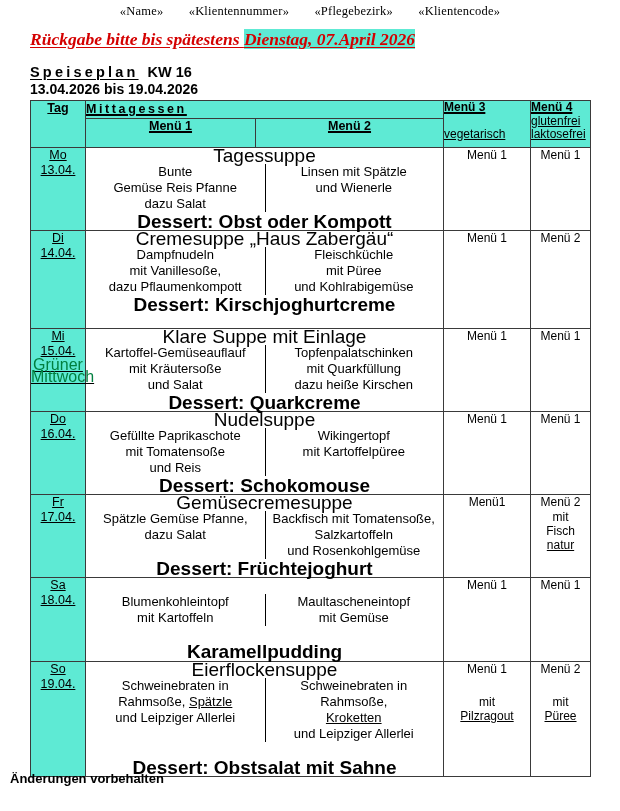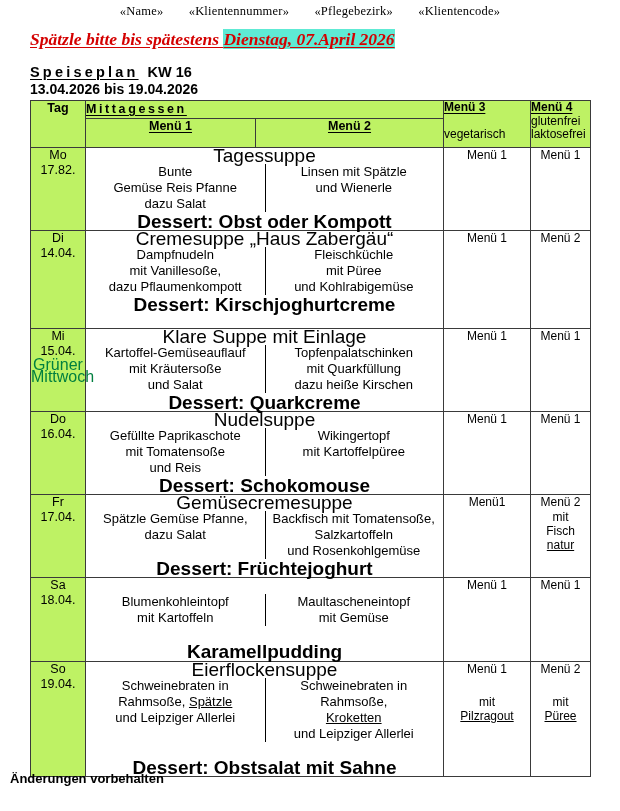--- a/index.html
+++ b/index.html
@@ -84,21 +84,21 @@
     top: 100px;
     width: 560px;
     border-collapse: collapse;
     table-layout: fixed;
   }
   table.menu td {
     border: 1px solid #3a3a3a;
     vertical-align: top;
     padding: 0;
   }
-  .cyan { background: #bef264; }
+  .cyan { background: #5eead4; text-decoration: underline; }
 
   
   .hdr-tag {
     text-align: center;
     font-size: 12.5px;
     font-weight: bold;
     vertical-align: middle;
   }
   .hdr-mittag {
     text-align: left;
@@ -224,21 +224,21 @@
 <body>
 
 <div class="mergefields">
   <span>«Name»</span>
   <span>«Klientennummer»</span>
   <span>«Pflegebezirk»</span>
   <span>«Klientencode»</span>
 </div>
 
 <div class="returnline">
-  <span class="part">Spätzle bitte bis spätestens </span><span class="part hl">Dienstag, 07.April 2026</span>
+  <span class="part">Rückgabe bitte bis spätestens </span><span class="part hl">Dienstag, 07.April 2026</span>
 </div>
 
 <div class="plantitle">
   <span class="spaced">Speiseplan</span><span class="kw">KW 16</span>
 </div>
 <div class="planrange">13.04.2026 bis 19.04.2026</div>
 
 <table class="menu">
   <colgroup>
     <col style="width:55px">
@@ -268,21 +268,21 @@
     <tr>
       <td class="cyan hdr-m12">
         <span>Menü 1</span>
       </td>
       <td class="cyan hdr-m12">
         <span>Menü 2</span>
       </td>
     </tr>
 
   <tr style="height: 72px;">
-        <td class="cyan daycell"><span>Mo</span><br><span>17.82.</span></td>
+        <td class="cyan daycell"><span>Mo</span><br><span>13.04.</span></td>
         <td class="mealcell" colspan="2">
           <div class="soup">Tagessuppe</div>
           <div class="twocol">
             <div class="divider"></div>
             <div class="col">Bunte<br>Gemüse Reis Pfanne<br>dazu Salat</div>
             <div class="col">Linsen mit Spätzle<br>und Wienerle</div>
           </div>
           <div class="dessert">Dessert: Obst oder Kompott</div>
         </td>
         <td class="sidecell"><span>Menü 1</span></td>

